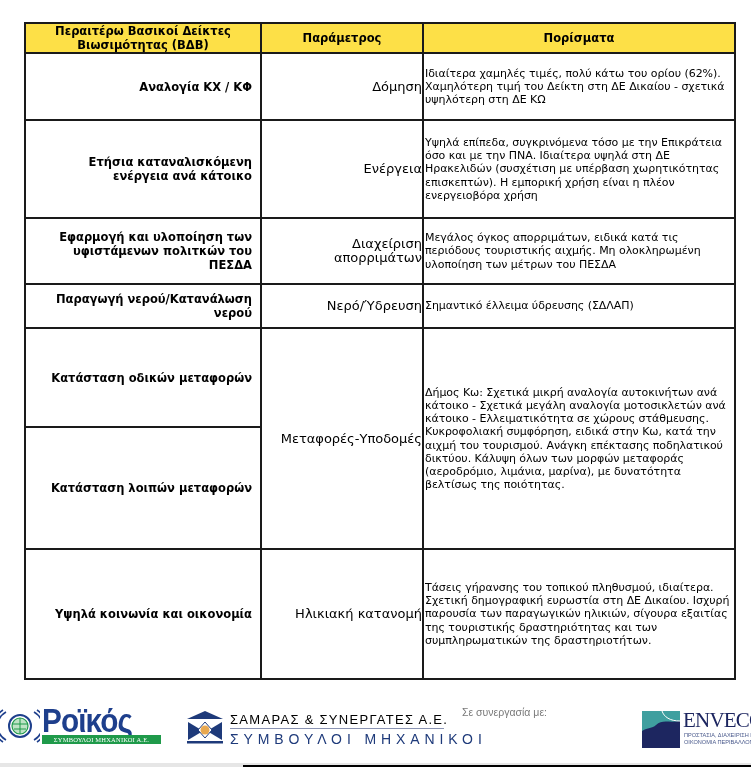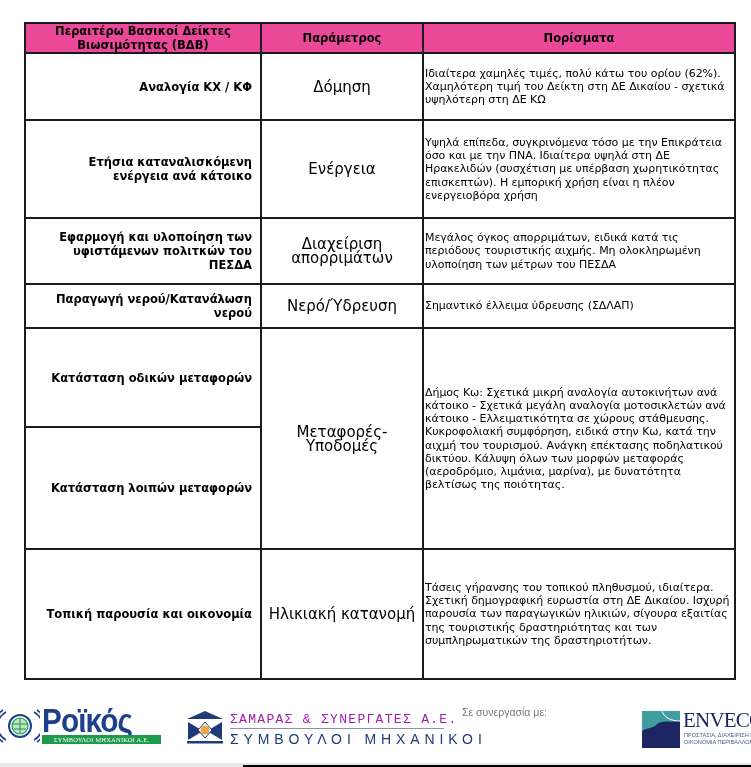--- a/index.html
+++ b/index.html
@@ -8,51 +8,51 @@
     font-family: "DejaVu Sans", sans-serif; color:#000;
   }
   .tbl {
     position:absolute; left:24px; top:22px; width:712px;
     border-collapse:collapse; table-layout:fixed;
   }
   .tbl td, .tbl th {
     border:2px solid #1a1a1a; padding:0; vertical-align:middle;
   }
   .tbl th {
-    background:#ec4899; font-weight:bold; font-size:11.5px; text-align:center;
+    background:#fde047; font-weight:bold; font-size:11.5px; text-align:center;
     line-height:14px; height:25px;
   }
   .c1 { width:236px; }
   .c2 { width:162px; }
   .c3 { width:auto; }
   .ind {
     font-weight:bold; font-size:11.5px; text-align:right; line-height:14px; padding:0 8px !important;
   }
-  .par { font-size:15px; text-align:center; line-height:14px; }
+  .par { font-size:13px; text-align:right; line-height:14px; }
   .fin { font-size:11px; line-height:13.2px; padding:0 0 0 1px !important; letter-spacing:-0.05px; }
 
   .footer {
     position:absolute; left:0; top:690px; width:751px; height:77px;
   }
   .roikos { position:absolute; left:0; top:16px; width:165px; height:40px; }
   .roikos .rings { position:absolute; left:0; top:2px; width:40px; height:36px; }
   .roikos .word {
     position:absolute; left:42px; top:-4px; font-family:"Liberation Sans", sans-serif; font-weight:bold;
     font-size:33px; color:#1e3f8c; letter-spacing:-1px; transform:scaleX(0.9); transform-origin:left;
   }
   .roikos .band {
     position:absolute; left:42px; top:29px; width:119px; height:9px; background:#1f9a4a;
     color:#fff; font-size:6.5px; line-height:9px; text-align:center; font-family:"Liberation Serif", serif;
     letter-spacing:0.2px;
   }
   .samaras { position:absolute; left:186px; top:20px; width:262px; height:40px; }
   .samaras .emb { position:absolute; left:0; top:0; width:38px; height:34px; }
   .samaras .t1 {
-    position:absolute; left:44px; top:2px; font-size:13px; color:#a21caf; letter-spacing:1.3px;
-    font-family:Liberation Mono, monospace; white-space:nowrap;
+    position:absolute; left:44px; top:2px; font-size:13px; color:#000000; letter-spacing:1.3px;
+    font-family:Liberation Sans, sans-serif; white-space:nowrap;
   }
   .samaras .rule { position:absolute; left:44px; top:18px; width:214px; height:1px; background:#8a93b3; }
   .samaras .t2 {
     position:absolute; left:44px; top:21px; font-size:14px; color:#1e3a7a; letter-spacing:4.9px;
     font-family:"Liberation Sans", sans-serif; white-space:nowrap;
   }
   .collab {
     position:absolute; left:462px; top:16px; font-size:10.5px; color:#7a7a7a;
     font-family:"Liberation Sans", sans-serif;
   }
@@ -109,21 +109,21 @@
     </tr>
     <tr style="height:99px;padding-left:17px;">
       <td class="ind">Κατάσταση οδικών μεταφορών</td>
       <td class="par" rowspan="2">Μεταφορές-Υποδομές</td>
       <td class="fin" rowspan="2">Δήμος Κω: Σχετικά μικρή αναλογία αυτοκινήτων ανά κάτοικο - Σχετικά μεγάλη αναλογία μοτοσικλετών ανά κάτοικο - Ελλειματικότητα σε χώρους στάθμευσης. Κυκροφολιακή συμφόρηση, ειδικά στην Κω, κατά την αιχμή του τουρισμού. Ανάγκη επέκτασης ποδηλατικού δικτύου. Κάλυψη όλων των μορφών μεταφοράς (αεροδρόμιο, λιμάνια, μαρίνα), με δυνατότητα βελτίσως της ποιότητας.</td>
     </tr>
     <tr style="height:122px;">
       <td class="ind">Κατάσταση λοιπών μεταφορών</td>
     </tr>
     <tr style="height:130px;">
-      <td class="ind">Τοπική παρουσία και οικονομία</td>
+      <td class="ind">Υψηλά κοινωνία και οικονομία</td>
       <td class="par">Ηλικιακή κατανομή</td>
       <td class="fin">Τάσεις γήρανσης του τοπικού πληθυσμού, ιδιαίτερα. Σχετική δημογραφική ευρωστία στη ΔΕ Δικαίου. Ισχυρή παρουσία των παραγωγικών ηλικιών, σίγουρα εξαιτίας της τουριστικής δραστηριότητας και των συμπληρωματικών της δραστηριοτήτων.</td>
     </tr>
   </tbody>
 </table>
 
 <div class="footer">
   <div class="roikos">
     <svg class="rings" viewBox="0 0 40 36">
       <g fill="none" stroke="#1e3f8c" stroke-width="1.6">

